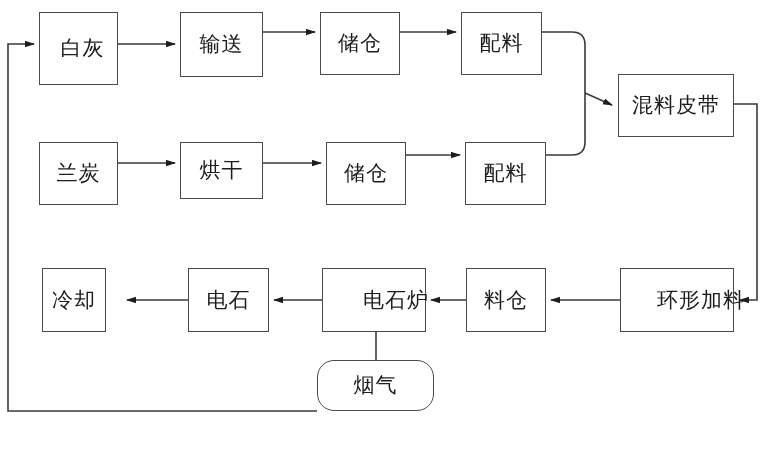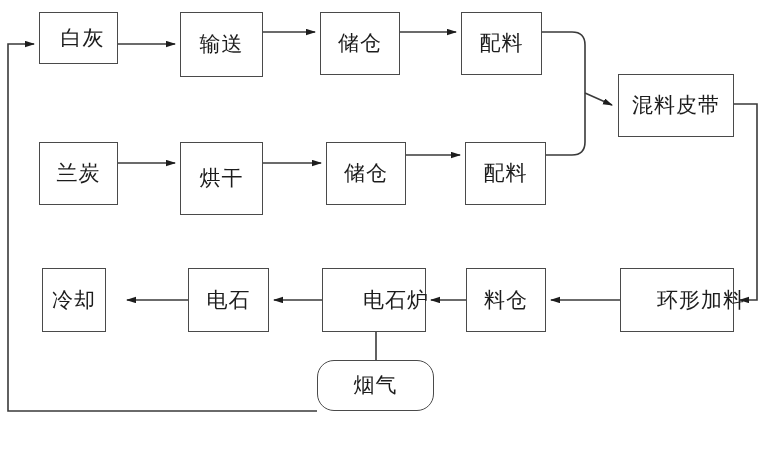--- a/index.html
+++ b/index.html
@@ -78,39 +78,39 @@
 
       <path d="M620,300 L551,300" marker-end="url(#ah)"></path>
       <path d="M466,300 L431,300" marker-end="url(#ah)"></path>
       <path d="M322,300 L274,300" marker-end="url(#ah)"></path>
       <path d="M188,300 L127,300" marker-end="url(#ah)"></path>
 
       <path d="M376,332 L376,375" marker-end="url(#ah)"></path>
     </g>
   </svg>
 
-  <div class="node" style="left: 39px; top: 12px; width: 79px; height: 52px; border-color: rgb(74, 74, 74); color: rgb(28, 28, 28); padding-left: 8px;">
+  <div class="node" style="left: 39px; top: 12px; width: 79px; height: 73px; border-color: rgb(74, 74, 74); color: rgb(28, 28, 28); padding-left: 8px;">
     <span class="node-label">白灰</span>
   </div>
   <div class="node" style="left: 180px; top: 12px; width: 83px; height: 65px; border-color: rgb(74, 74, 74); color: rgb(28, 28, 28);">
     <span class="node-label">输送</span>
   </div>
   <div class="node" style="left: 320px; top: 12px; width: 80px; height: 63px; border-color: rgb(74, 74, 74); color: rgb(28, 28, 28);">
     <span class="node-label">储仓</span>
   </div>
   <div class="node" style="left: 461px; top: 12px; width: 81px; height: 63px; border-color: rgb(74, 74, 74); color: rgb(28, 28, 28);">
     <span class="node-label">配料</span>
   </div>
   <div class="node" style="left: 618px; top: 74px; width: 116px; height: 63px; border-color: rgb(74, 74, 74); color: rgb(28, 28, 28);">
     <span class="node-label">混料皮带</span>
   </div>
   <div class="node" style="left: 39px; top: 142px; width: 79px; height: 63px; border-color: rgb(74, 74, 74); color: rgb(28, 28, 28);">
     <span class="node-label">兰炭</span>
   </div>
-  <div class="node" style="left: 180px; top: 142px; width: 83px; height: 73px; border-color: rgb(74, 74, 74); color: rgb(28, 28, 28);">
+  <div class="node" style="left: 180px; top: 142px; width: 83px; height: 57px; border-color: rgb(74, 74, 74); color: rgb(28, 28, 28);">
     <span class="node-label">烘干</span>
   </div>
   <div class="node" style="left: 326px; top: 142px; width: 80px; height: 63px; border-color: rgb(74, 74, 74); color: rgb(28, 28, 28);">
     <span class="node-label">储仓</span>
   </div>
   <div class="node" style="left: 465px; top: 142px; width: 81px; height: 63px; border-color: rgb(74, 74, 74); color: rgb(28, 28, 28);">
     <span class="node-label">配料</span>
   </div>
   <div class="node" style="left: 42px; top: 268px; width: 64px; height: 64px; border-color: rgb(74, 74, 74); color: rgb(28, 28, 28);">
     <span class="node-label">冷却</span>

